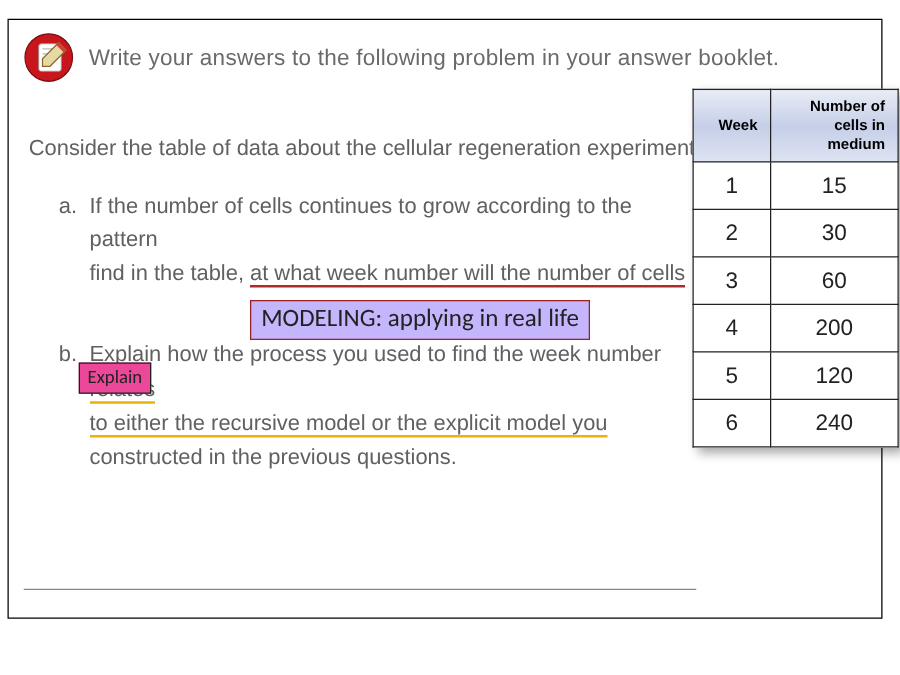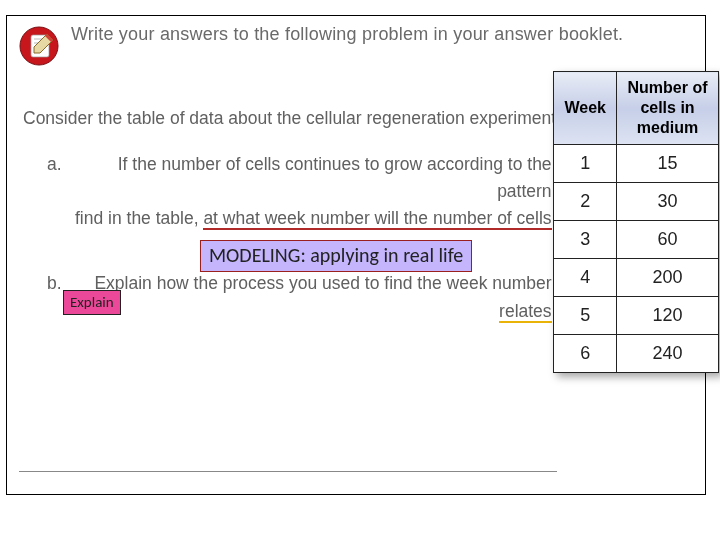--- a/index.html
+++ b/index.html
@@ -15,20 +15,21 @@
     position: absolute;
     top: 15px;
     left: 6px;
     width: 700px;
     height: 480px;
     border: 1.5px solid #000;
     background: #fff;
   }
   .header-row {
     display: flex;
+    align-items: center;
     padding: 8px 8px 4px 10px;
     gap: 10px;
   }
   .write-icon {
     width: 44px;
     height: 44px;
     flex-shrink: 0;
   }
   .instruction-text {
     font-size: 18px;
@@ -54,21 +55,20 @@
     color: #606060;
     margin-bottom: 38px;
     line-height: 1.55;
     position: relative;
   }
   .q-label {
     flex-shrink: 0;
   }
   .q-text {
     max-width: 480px;
-    text-align: right;
   }
   .underline-red {
     border-bottom: 2px solid #b02a2a;
   }
   .underline-blue {
     border-bottom: 2px solid #eab308;
   }
   .modeling-box {
     position: absolute;
     top: 168px;
@@ -99,24 +99,24 @@
     right: -14px;
     border-collapse: collapse;
     background: #fff;
     box-shadow: 4px 4px 8px rgba(0,0,0,0.35);
     z-index: 2;
   }
   .data-table th {
     background: linear-gradient(#e8ecf6, #c6cfe8, #dde3f2);
     color: #000;
     font-weight: bold;
-    font-size: 16px;
+    font-size: 12px;
     padding: 6px 10px;
     border: 1px solid #222;
-    text-align: center;
+    text-align: right;
     line-height: 1.25;
   }
   .data-table th.col-week { width: 62px; }
   .data-table th.col-cells { width: 102px; }
   .data-table td {
     border: 1px solid #222;
     text-align: center;
     font-size: 18px;
     color: #222;
     padding: 8px 6px;
@@ -159,21 +159,22 @@
         <span class="q-text">
           <span>If the number of cells continues to grow according to the pattern</span><br>
           <span>find in the table, </span><span class="underline-red">at what week number will the number of cells</span><br>
         </span>
       </div>
 
       <div class="q-item">
         <span class="q-label">b.</span>
         <span class="q-text">
           <span>Explain how the process you used to find the week number </span><span class="underline-blue">relates</span><br>
-          <br>
+          <span class="underline-blue">to either the recursive model or the explicit model you</span><br>
+          <span>constructed in the previous questions.</span>
         </span>
       </div>
 
     </div>
 
     <div class="modeling-box">MODELING: applying in real life</div>
     <div class="explain-box">Explain</div>
 
   </div>
 

